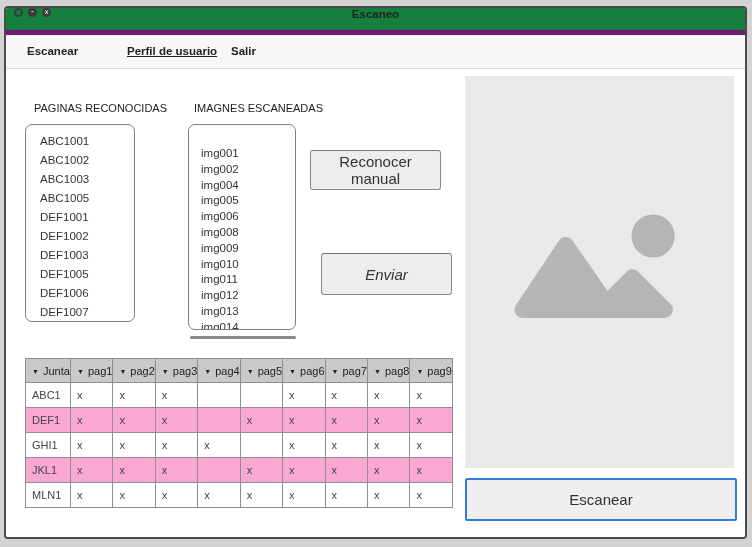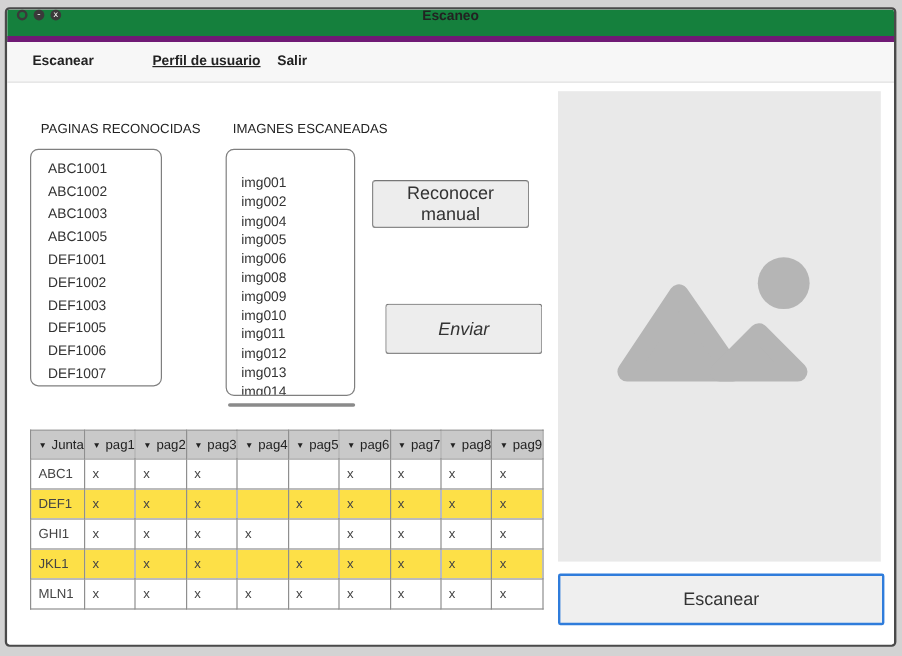--- a/index.html
+++ b/index.html
@@ -106,21 +106,21 @@
     padding:0 0 0 6px;
     overflow:hidden;white-space:nowrap;
   }
   .results th{
     width:42px;height:24px;
     background:#c9c9c9;
     font-weight:normal;color:#222;
   }
   .results th.col-junta{width:45px;}
   .results td{height:25px;color:#444;background:#fff;}
-  .results tr.alt td{background:#fde047;}
+  .results tr.alt td{background:#f9a8d4;}
   .sort-tri{font-size:7px;color:#222;margin-right:4px;vertical-align:1px;}
   
   .img-placeholder{
     position:absolute;left:459px;top:7px;width:269px;height:392px;
     background:#e9e9e9;
     display:flex;align-items:center;justify-content:center;
   }
 </style>
 </head>
 <body>

